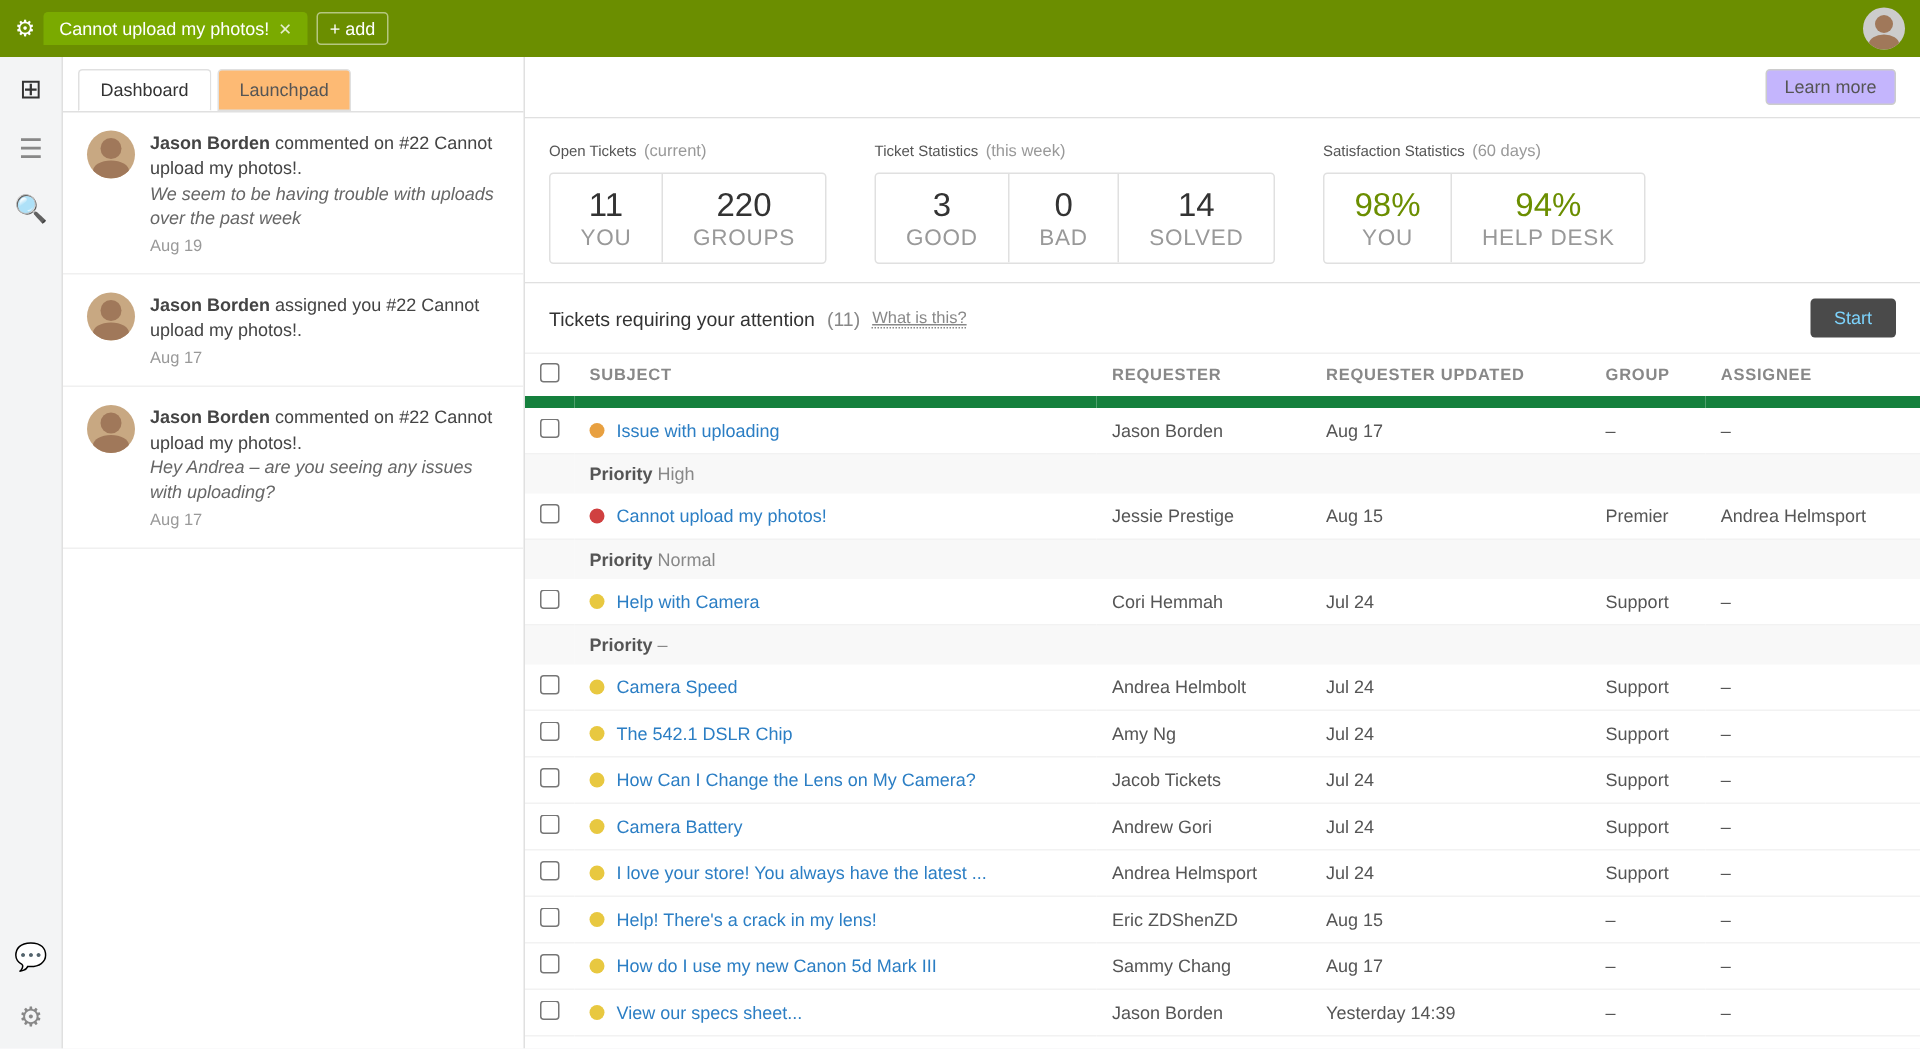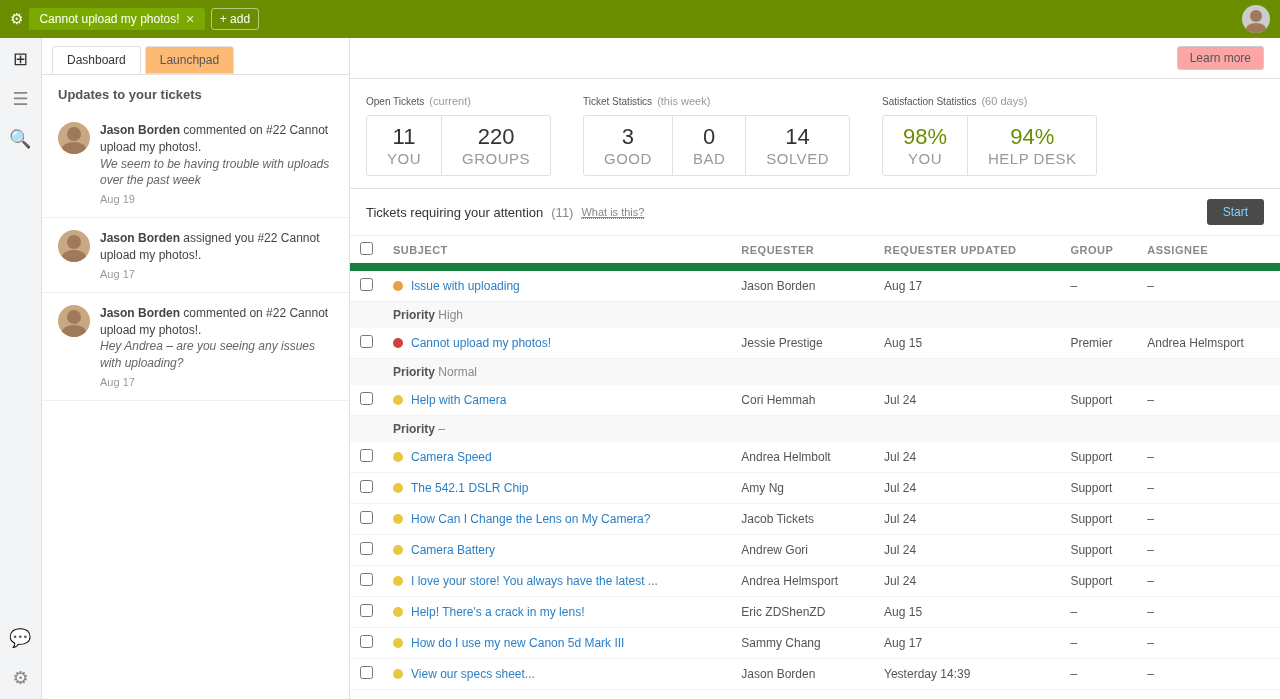--- a/index.html
+++ b/index.html
@@ -110,21 +110,21 @@
 
     #right-header {
       background: #fff;
       border-bottom: 1px solid #e0e0e0;
       padding: 8px 16px;
       display: flex;
       justify-content: flex-end;
     }
     #learn-more-btn {
       border: 1px solid #ccc;
-      background: #fca5a5;
+      background: #c4b5fd;
       padding: 4px 12px;
       border-radius: 3px;
       font-size: 12px;
       cursor: pointer;
       color: #555;
     }
 
     #stats-bar {
       background: #fff;
       border-bottom: 1px solid #e0e0e0;
@@ -263,21 +263,20 @@
       <span class="rail-icon">💬</span>
       <span class="rail-icon gear-bottom">⚙</span>
     </div>
   </div>
 
   <div id="left-panel">
     <div id="nav-tabs">
       <div class="nav-tab active">Dashboard</div>
       <div class="nav-tab">Launchpad</div>
     </div>
-    <div id="updates-title">Updates to your tickets</div>
     <div id="activity-list">
     <div class="activity-item">
     <div class="activity-avatar">
       <svg width="32" height="32" viewBox="0 0 32 32">
               <circle cx="16" cy="12" r="7" fill="#a0785a"></circle>
               <ellipse cx="16" cy="27" rx="12" ry="7" fill="#a0785a"></ellipse>
             </svg>
     </div>
     <div class="activity-content">
       <div class="activity-text">

